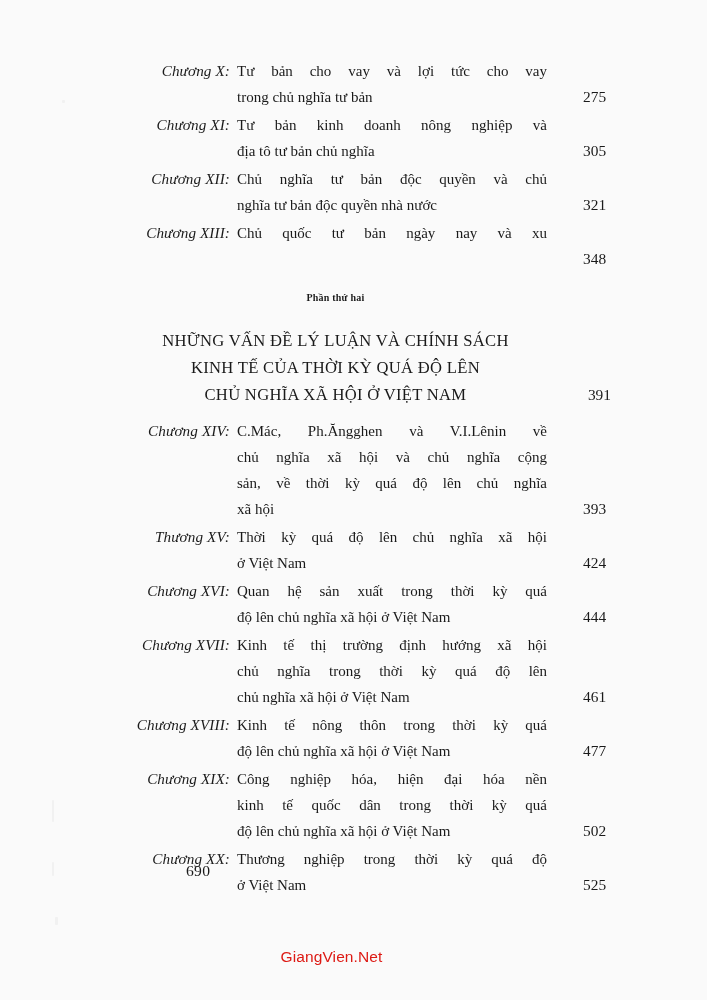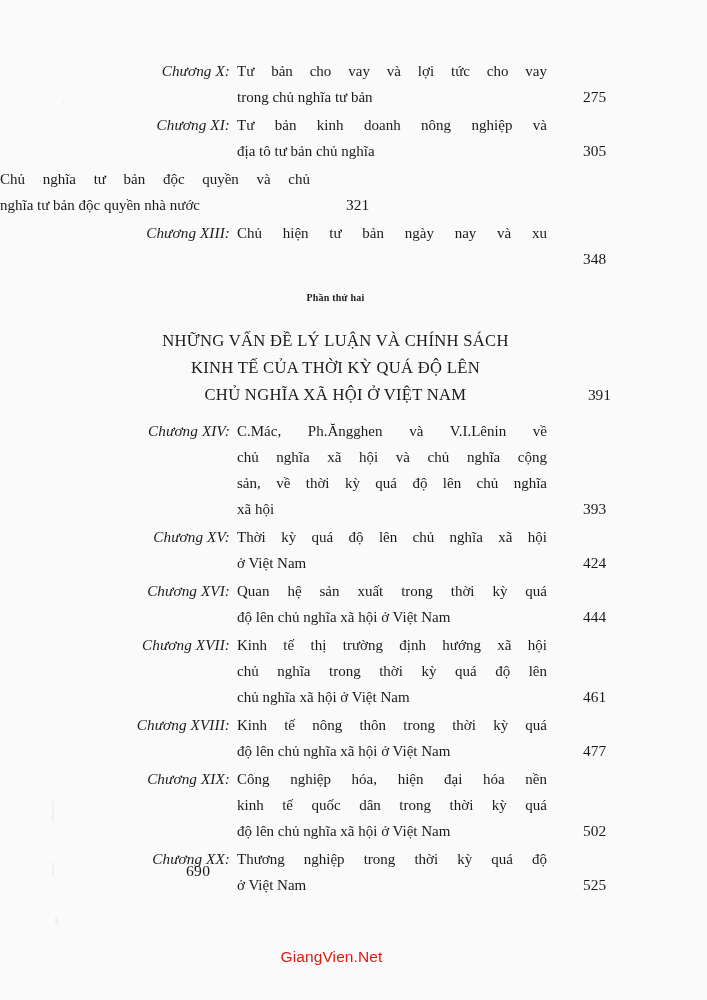--- a/index.html
+++ b/index.html
@@ -178,33 +178,34 @@
           <div class="entry-title">
             <span class="ln stretch">Tư bản kinh doanh nông nghiệp và</span>
             <span class="ln">địa tô tư bản chủ nghĩa</span>
           </div>
           <div class="entry-page">
             <span class="spacer">0</span>
             <span class="pnum">305</span>
           </div>
         </div>
         <div class="entry">
+          <div class="entry-label">Chương XII:</div>
           <div class="entry-title">
             <span class="ln stretch">Chủ nghĩa tư bản độc quyền và chủ</span>
             <span class="ln">nghĩa tư bản độc quyền nhà nước</span>
           </div>
           <div class="entry-page">
             <span class="spacer">0</span>
             <span class="pnum">321</span>
           </div>
         </div>
         <div class="entry">
           <div class="entry-label">Chương XIII:</div>
           <div class="entry-title">
-            <span class="ln stretch">Chủ hiện tư bản ngày nay và xu</span>
+            <span class="ln stretch">Chủ quốc tư bản ngày nay và xu</span>
           </div>
           <div class="entry-page">
             <span class="spacer">0</span>
             <span class="pnum">348</span>
           </div>
         </div>
       </div>
 
     <div class="part-heading">
       <div class="part-heading-inner">
@@ -233,21 +234,21 @@
             <span class="ln">xã hội</span>
           </div>
           <div class="entry-page">
             <span class="spacer">0</span>
             <span class="spacer">0</span>
             <span class="spacer">0</span>
             <span class="pnum">393</span>
           </div>
         </div>
         <div class="entry">
-          <div class="entry-label">Chương XV:</div>
+          <div class="entry-label">Thương XV:</div>
           <div class="entry-title">
             <span class="ln stretch">Thời kỳ quá độ lên chủ nghĩa xã hội</span>
             <span class="ln">ở Việt Nam</span>
           </div>
           <div class="entry-page">
             <span class="spacer">0</span>
             <span class="pnum">424</span>
           </div>
         </div>
         <div class="entry">

